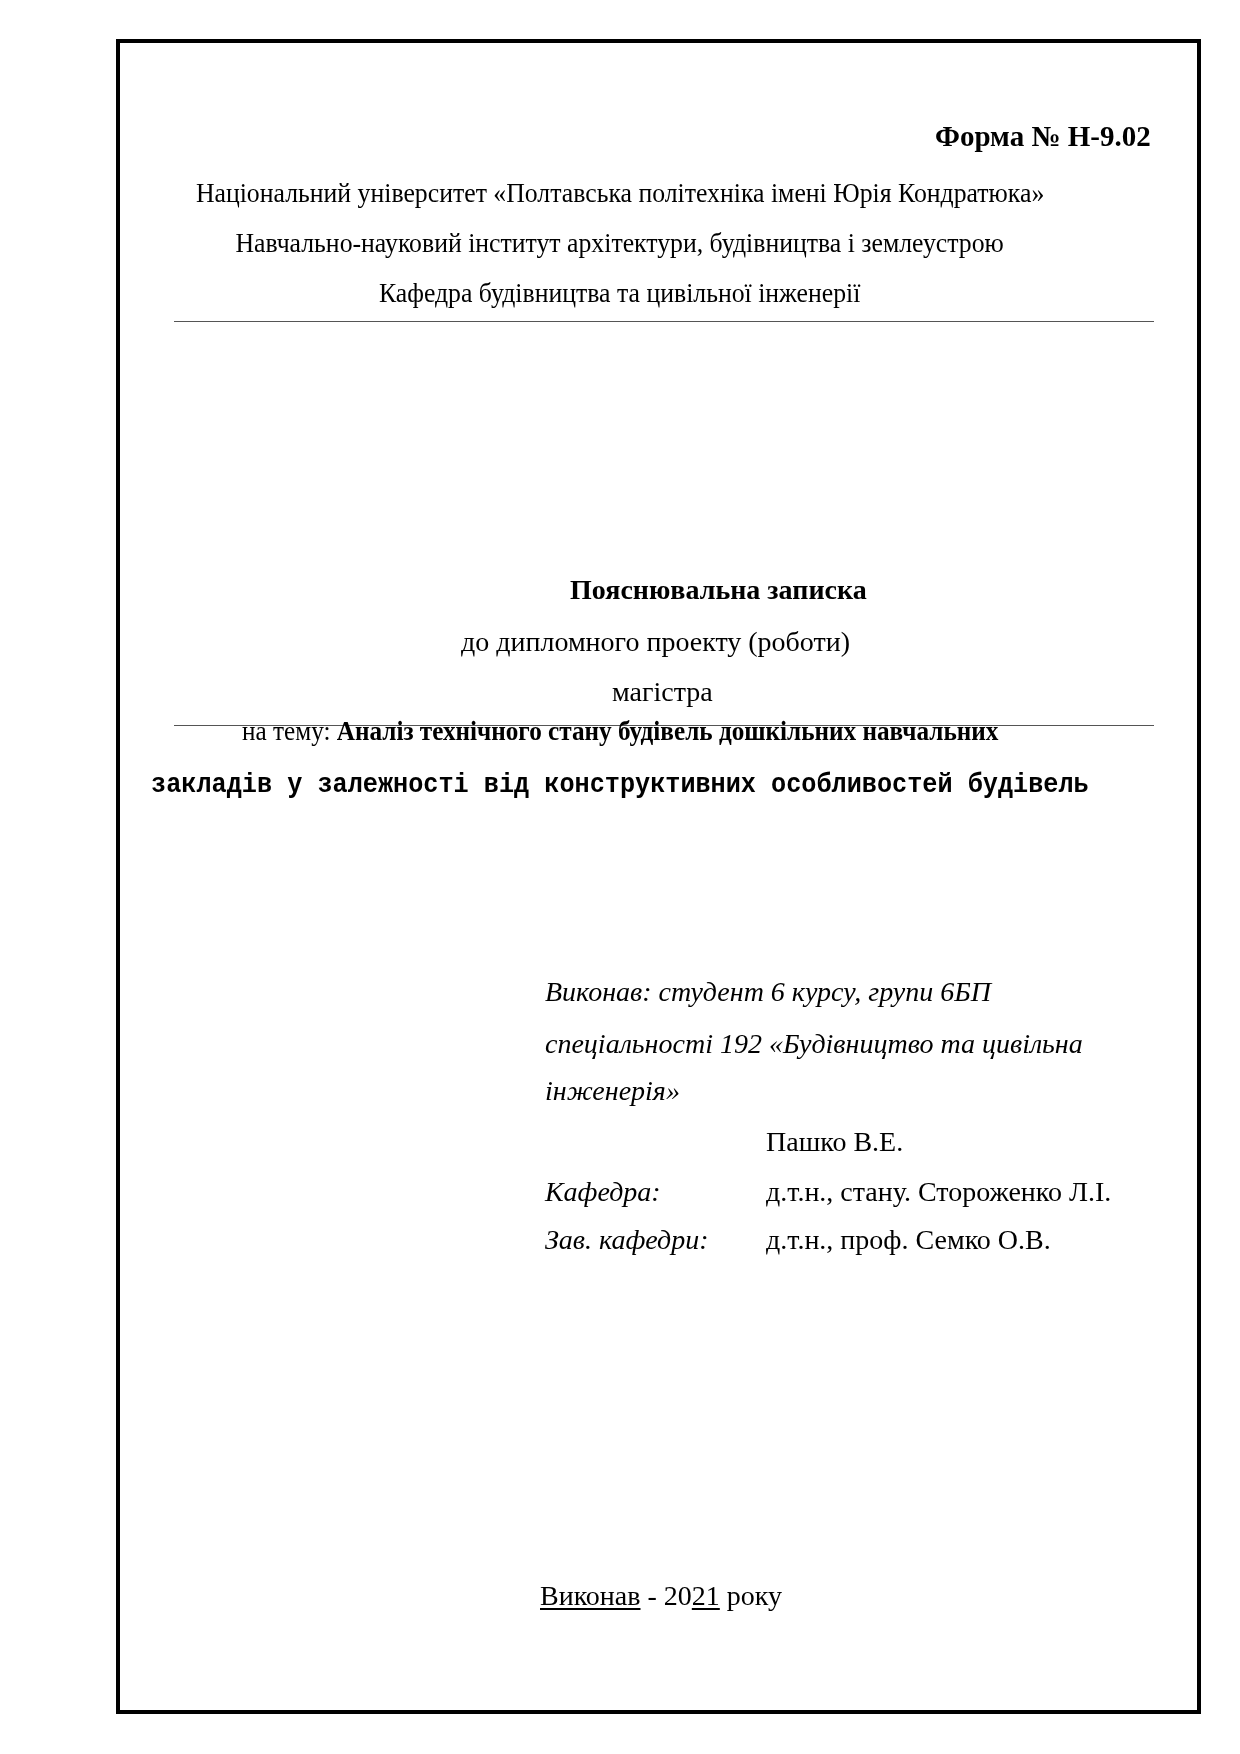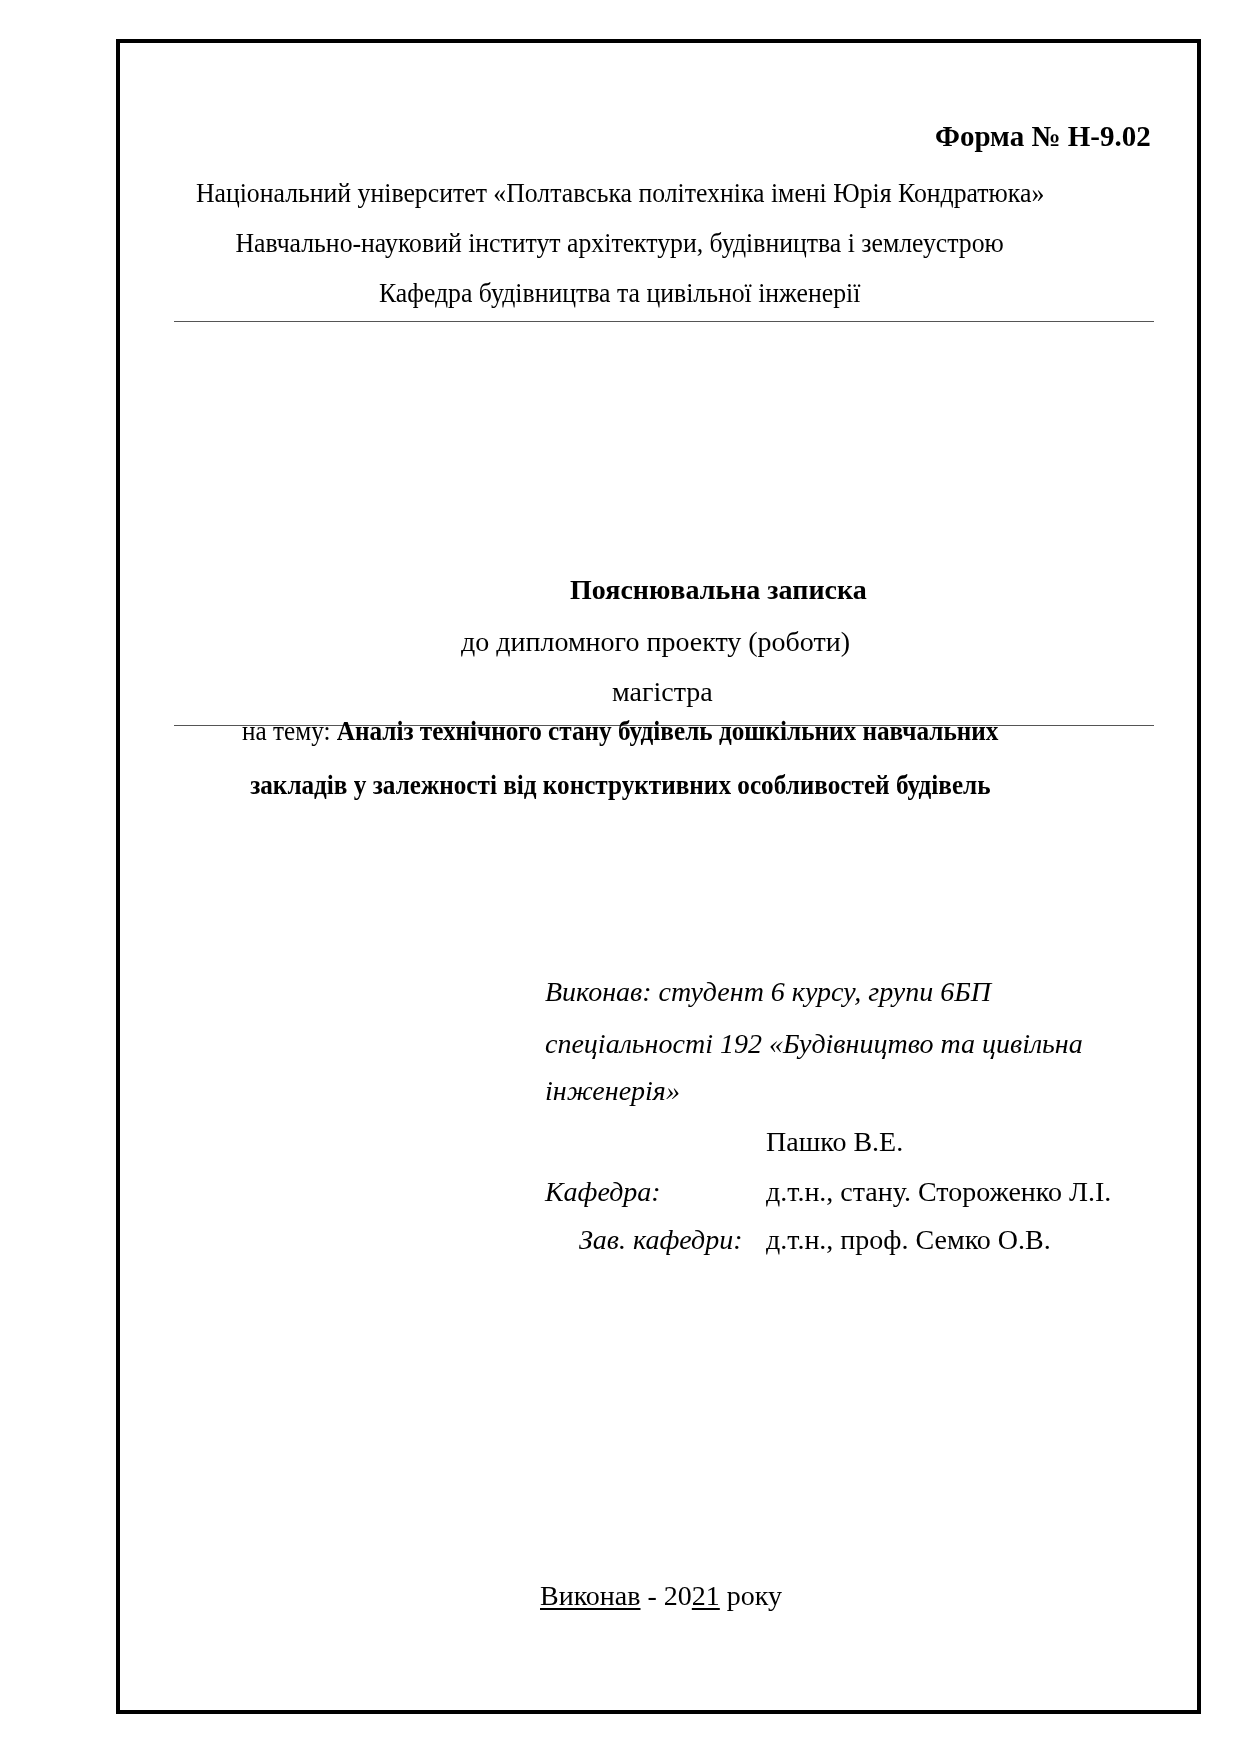--- a/index.html
+++ b/index.html
@@ -74,28 +74,28 @@
 
 <div class="line bold" style="left: 546px; top: 576px; margin-left: 24px;">Пояснювальна записка</div>
 <div class="line" style="left: 461px; top: 628px;">до дипломного проекту (роботи)</div>
 <div class="line" style="left: 612px; top: 678px;">магістра</div>
 
 <div class="rule" style="top: 725px;"></div>
 
 <div class="line center" style="top: 710px;">
   <span class="condensed" style="transform: scaleX(0.9);"><span>на тему: </span><span class="bold">Аналіз технічного стану будівель дошкільних навчальних</span></span>
 </div>
-<div class="line center bold" style="top: 764px;">
+<div class="line center bold" style="top: 764px; font-family: Liberation Mono, monospace;">
   <span class="condensed" style="transform: scaleX(0.9);">закладів у залежності від конструктивних особливостей будівель</span>
 </div>
 
 <div class="line sig-col1" style="top: 978px;">Виконав: студент 6 курсу, групи 6БП</div>
 <div class="line sig-col1" style="top: 1030px;">спеціальності 192 «Будівництво та цивільна</div>
 <div class="line sig-col1" style="top: 1077px;">інженерія»</div>
 <div class="line sig-col2" style="top: 1128px;">Пашко В.Е.</div>
 
 <div class="line sig-col1" style="top: 1178px;">Кафедра:</div>
 <div class="line sig-col2" style="top: 1178px;">д.т.н., стану. Стороженко Л.І.</div>
 
-<div class="line sig-col1" style="top: 1226px; margin-left: 34px;">Зав. кафедри:</div>
+<div class="line sig-col1" style="top: 1226px;">Зав. кафедри:</div>
 <div class="line sig-col2" style="top: 1226px;">д.т.н., проф. Семко О.В.</div>
 
 <div class="line" style="left: 540px; top: 1582px;"><span class="u">Виконав</span><span style="white-space: pre;"> - 20</span><span class="u">21</span><span style="white-space: pre;"> року</span></div>
 
 </body></html>

